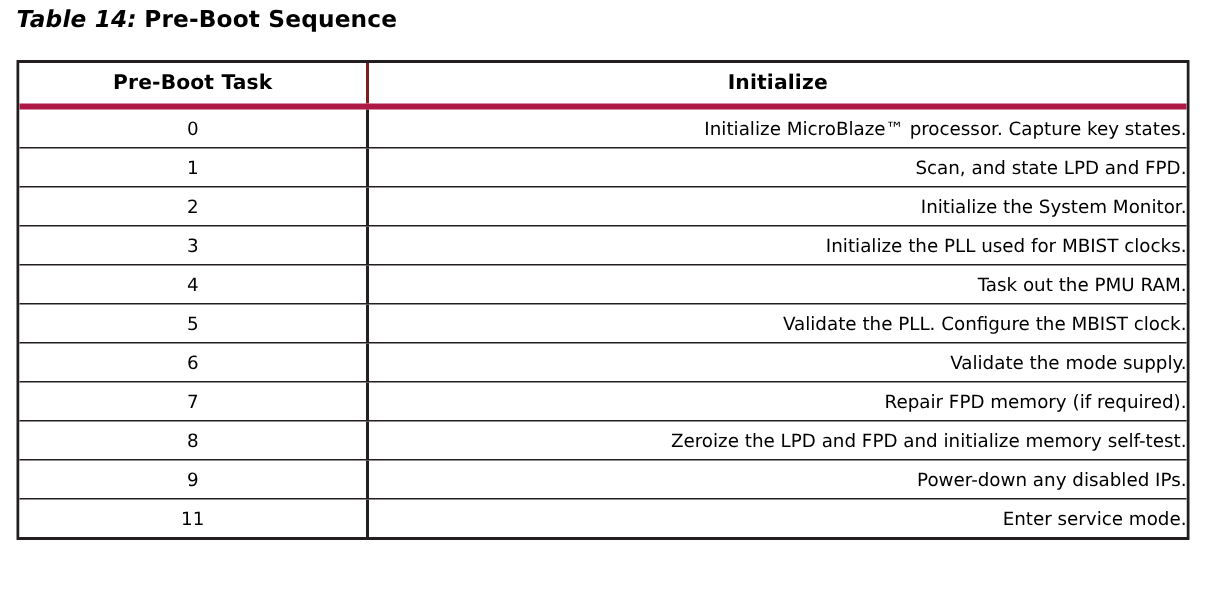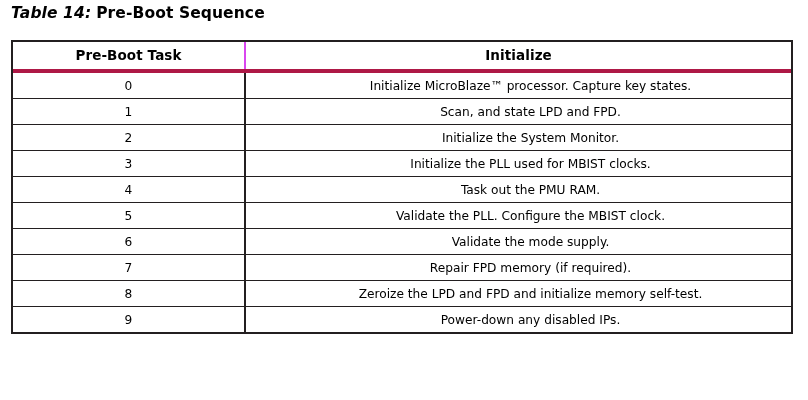--- a/index.html
+++ b/index.html
@@ -62,41 +62,41 @@
     font-size: 13.5px;
     font-weight: bold;
     text-align: center;
     padding: 5px 4px 6px 4px;
     border-bottom: 4px solid #ae1846;
     vertical-align: middle;
     letter-spacing: .1px;
     background: #ffffff;
   }
   thead th.th-task {
-    border-right: 2px solid #d946ef;
+    border-right: 2px solid #7f1d1d;
     margin-left: 36px;
   }
 
   tbody td {
     font-size: 12.2px;
     padding: 4px 0 4px 0;
     border-top: 1.5px solid #231f20;
     vertical-align: middle;
     background: #ffffff;
     height: 17px;
   }
   tbody tr:first-child td {
     border-top: none;
   }
   tbody td.td-task {
     text-align: center;
     border-right: 2px solid #231f20;
   }
   tbody td.td-desc {
-    text-align: center;
+    text-align: right;
     padding-left: 24px;
   }
 </style>
 </head>
 <body>
 
 <div class="page">
 
   <div class="caption">
     <span class="caption-label">Table 14:</span>
@@ -149,17 +149,21 @@
             <td class="td-desc">Repair FPD memory (if required).</td>
           </tr>
           <tr>
             <td class="td-task">8</td>
             <td class="td-desc">Zeroize the LPD and FPD and initialize memory self-test.</td>
           </tr>
           <tr>
             <td class="td-task">9</td>
             <td class="td-desc">Power-down any disabled IPs.</td>
           </tr>
+          <tr>
+            <td class="td-task">11</td>
+            <td class="td-desc">Enter service mode.</td>
+          </tr>
         </tbody>
     </table>
   </div>
 
 </div>
 
 </body></html>

